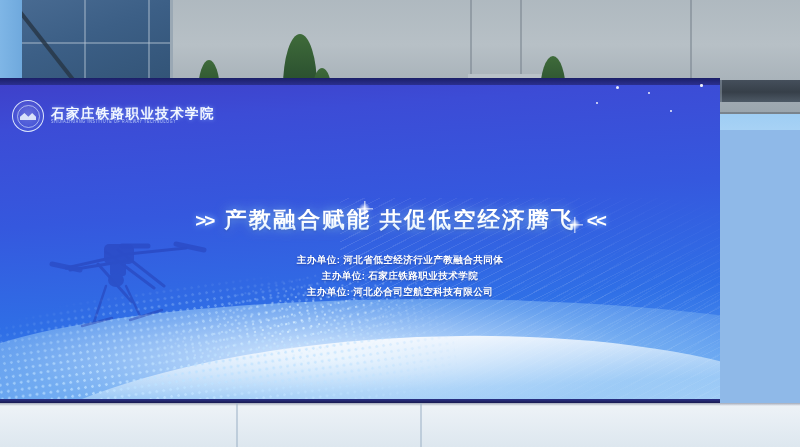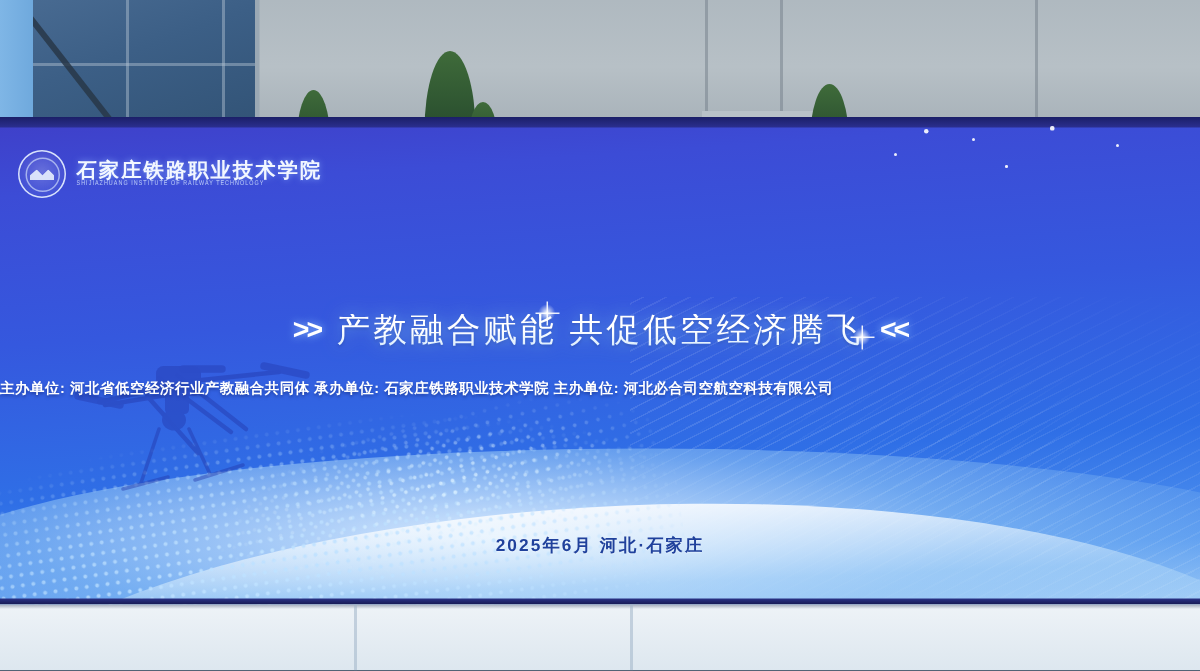--- a/index.html
+++ b/index.html
@@ -95,21 +95,21 @@
     bottom: 18px;
     background: linear-gradient(180deg, #3f6b3a 0%, #2c5230 55%, #1f3d24 100%);
     border-radius: 50% 50% 22% 22% / 62% 62% 18% 18%;
   }
   .tree.t2 { border-radius: 50% 50% 18% 18% / 68% 68% 16% 16%; }
 
   
   .banner {
     position: absolute;
     left: 0; top: 78px;
-    width: 800px;
+    width: 720px;
     height: 325px;
     overflow: hidden;
     background: linear-gradient(176deg, #3f3fc8 0%, #3c4cd6 14%, #3558de 40%, #2f6fe6 68%, #4f93ef 88%, #9cc9f6 100%);
   }
   .banner-topstrip {
     position: absolute;
     left: 0; top: 0;
     width: 800px; height: 7px;
     background: linear-gradient(180deg, #1b1f68 0%, #2b2f8f 100%);
   }
@@ -279,21 +279,21 @@
   .chev {
     font-size: 19px;
     font-weight: bold;
     color: #ffffff;
     letter-spacing: -2px;
     line-height: 1;
     text-shadow: 0 0 6px rgba(150,200,255,.9);
   }
   .subtitle-text {
     font-size: 22.5px;
-    font-weight: normal;
+    font-weight: bold;
     letter-spacing: 2px;
     line-height: 1;
     background: linear-gradient(180deg, #ffffff 0%, #ffffff 50%, #d6eafd 100%);
     -webkit-background-clip: text;
             background-clip: text;
     color: transparent;
     -webkit-text-fill-color: transparent;
     filter: drop-shadow(0 0 6px rgba(130,190,255,.9)) drop-shadow(0 1px 1px rgba(20,40,120,.4));
   }
   .star {
@@ -312,21 +312,21 @@
   }
   .star::before { width: 16px; height: 1.3px; }
   .star::after  { width: 1.3px; height: 16px; }
 
   
   .org-list {
     position: absolute;
     left: 0; top: 176px;
     width: 800px;
     display: flex;
-    flex-direction: row;
+    flex-direction: column;
     align-items: center;
     gap: 3px;
     text-align: center;
   }
   .org-line {
     font-size: 9.6px;
     font-weight: bold;
     color: #ffffff;
     letter-spacing: .4px;
     line-height: 1.35;
@@ -475,25 +475,24 @@
     <div class="subtitle-row">
       <span class="chev">&gt;&gt;</span>
       <span class="subtitle-text">产教融合赋能  共促低空经济腾飞</span>
       <span class="chev">&lt;&lt;</span>
     </div>
     <div class="star" style="left:358px;top:124px;"></div>
     <div class="star" style="left:568px;top:140px;"></div>
 
     <div class="org-list">
       <div class="org-line">主办单位: 河北省低空经济行业产教融合共同体</div>
-      <div class="org-line">承办单位: 石家庄铁路职业技术学院</div>
+      <div class="org-line">主办单位: 石家庄铁路职业技术学院</div>
       <div class="org-line">主办单位: 河北必合司空航空科技有限公司</div>
     </div>
 
-    <div class="date-line">2025年6月   河北·石家庄</div>
 
     <div class="banner-bottomedge"></div>
   </div>
 
   <div class="foreground">
     <div class="fg-shadowline"></div>
     <div class="fg-seam" style="left:236px;"></div>
     <div class="fg-seam" style="left:420px;"></div>
   </div>
 

